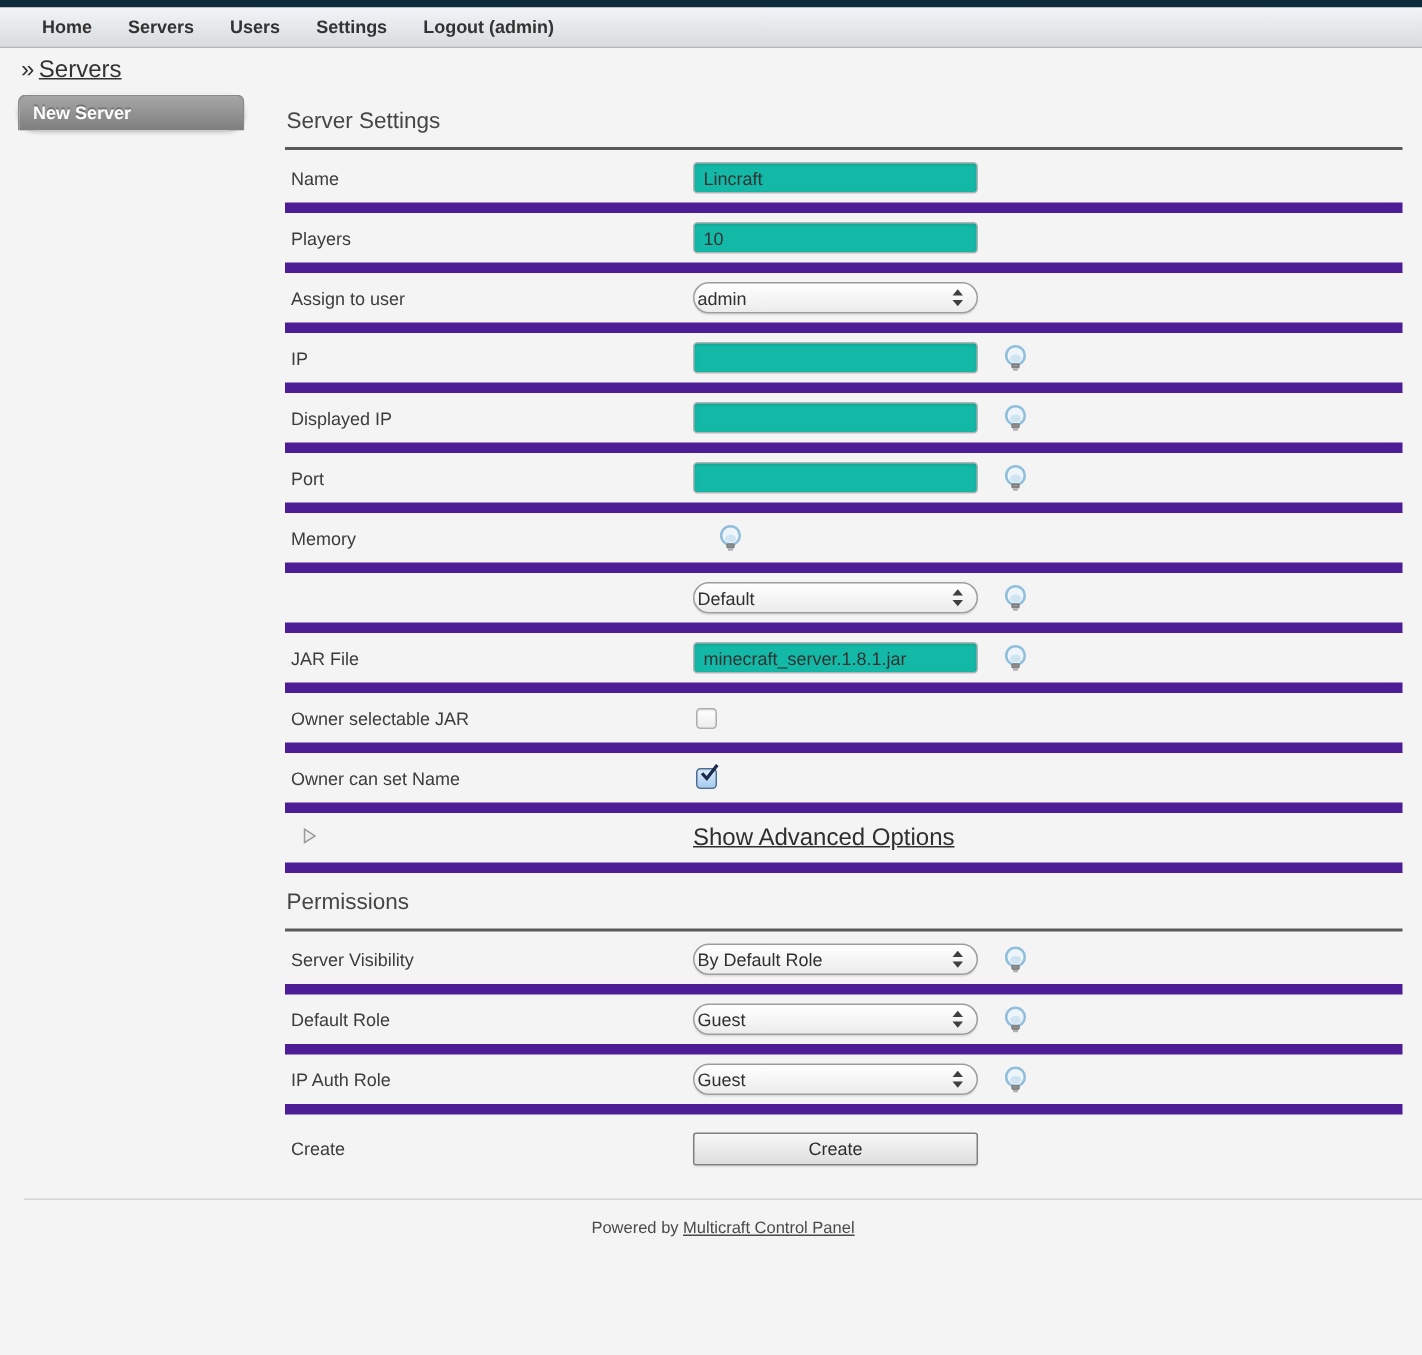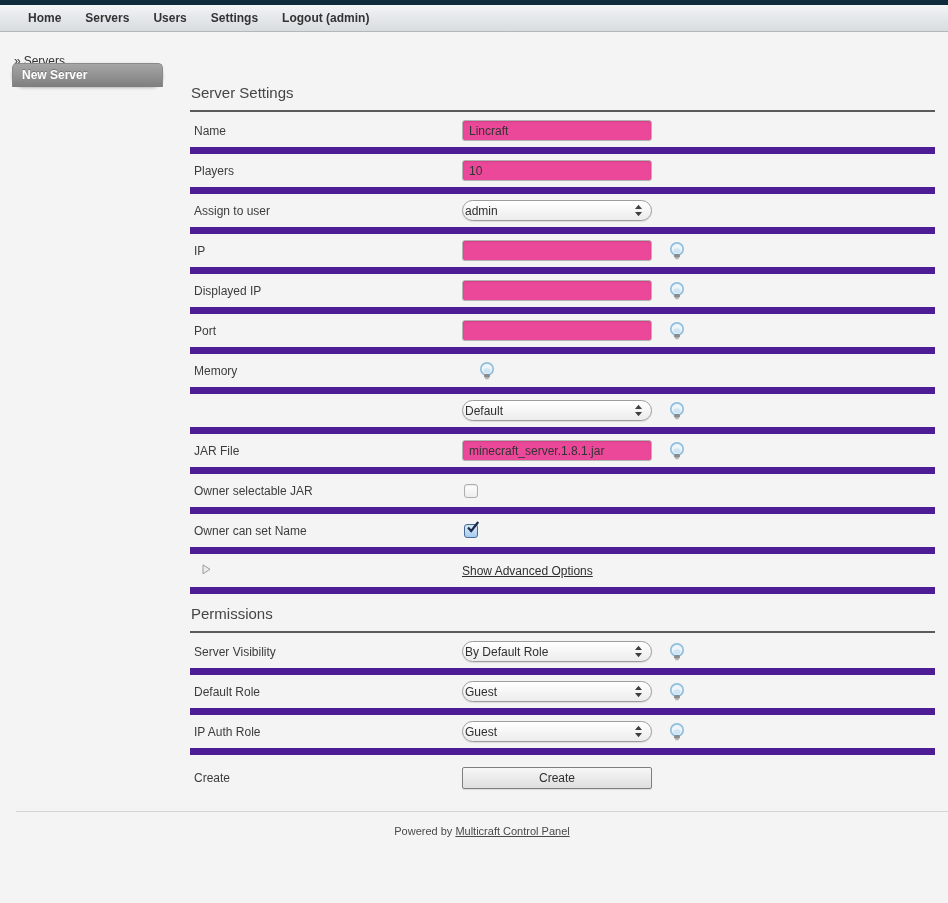--- a/index.html
+++ b/index.html
@@ -21,21 +21,21 @@
     border-bottom: 1px solid #b3b7ba;
     padding-left: 16px;
     display: flex; align-items: center;
   }
   .nav-item {
     font-weight: bold; font-size: 12px; color: #333;
     padding: 0 12px; line-height: 27px; cursor: pointer;
   }
 
   
-  .breadcrumb { padding: 6px 0 5px 14px; font-size: 12px; color: #333; margin-top: 16px; }
+  .breadcrumb { padding: 6px 0 5px 14px; font-size: 16px; color: #333; }
   .breadcrumb a { color: #333; text-decoration: underline; cursor: pointer; margin-left: 3px; }
 
   
   .sidebar {
     position: absolute; left: 12px; top: 63px; width: 151px;
     border-radius: 14px;
     box-shadow: 0 1px 3px rgba(0,0,0,0.25);
     background: #fff;
   }
   .sidebar-header {
@@ -64,21 +64,21 @@
     height: 40px; padding-left: 4px;
     border-bottom: 7px solid #4c1d95;
   }
   .form-row.no-border { border-bottom: none; height: 46px; }
   .row-label { width: 268px; flex: none; font-size: 12px; color: #3c3c3c; }
   .row-control { display: flex; align-items: center; }
 
   .text-input {
     width: 190px; height: 21px;
     border: 1px solid #b3b3b3; border-radius: 3px;
-    background: #ec4899;
+    background: #14b8a6;
     box-shadow: inset 0 1px 2px rgba(0,0,0,0.12);
     font-family: "Liberation Sans", sans-serif;
     font-size: 12px; color: #333; padding: 2px 6px;
     outline: none;
   }
 
   .select-box {
     width: 190px; height: 21px;
     border: 1px solid #9d9d9d; border-radius: 11px;
     background: linear-gradient(#ffffff, #ececec);
@@ -97,21 +97,21 @@
     box-shadow: inset 0 1px 1px rgba(0,0,0,0.08);
     cursor: pointer;
   }
   .checkbox.checked {
     border: 1px solid #4a6d96;
     background: linear-gradient(#ddeefc, #a5cbee);
   }
   .checkbox.checked svg { position: absolute; left: 1px; top: -4px; }
 
   .adv-triangle { display: inline-flex; margin-left: 8px; }
-  .adv-link { color: #2f2f2f; font-size: 12px; text-decoration: underline; cursor: pointer; }
+  .adv-link { color: #2f2f2f; font-size: 16px; text-decoration: underline; cursor: pointer; }
 
   .create-btn {
     width: 190px; height: 22px;
     border: 1px solid #7f7f7f; border-radius: 2px;
     background: linear-gradient(#f7f7f7, #dedede);
     font-family: "Liberation Sans", sans-serif;
     font-size: 12px; color: #2e2e2e; cursor: pointer;
     box-shadow: 0 1px 1px rgba(0,0,0,0.10);
   }
 

